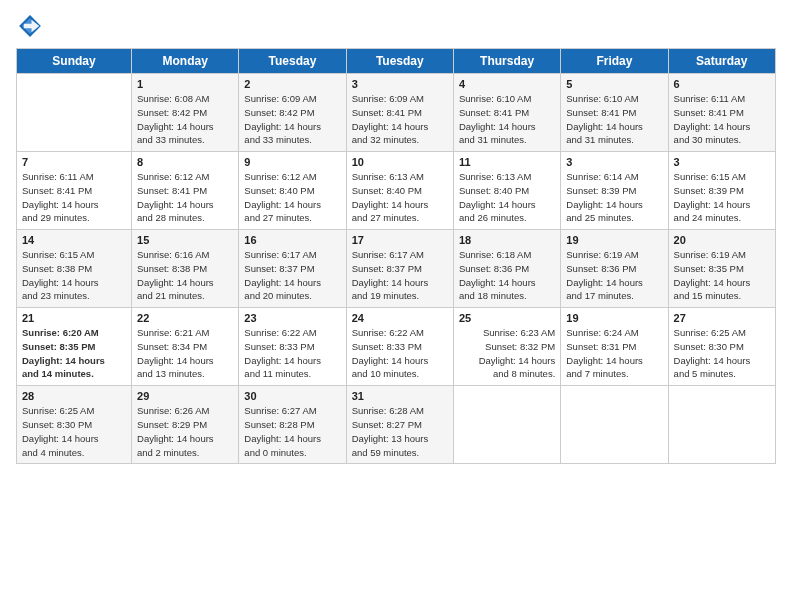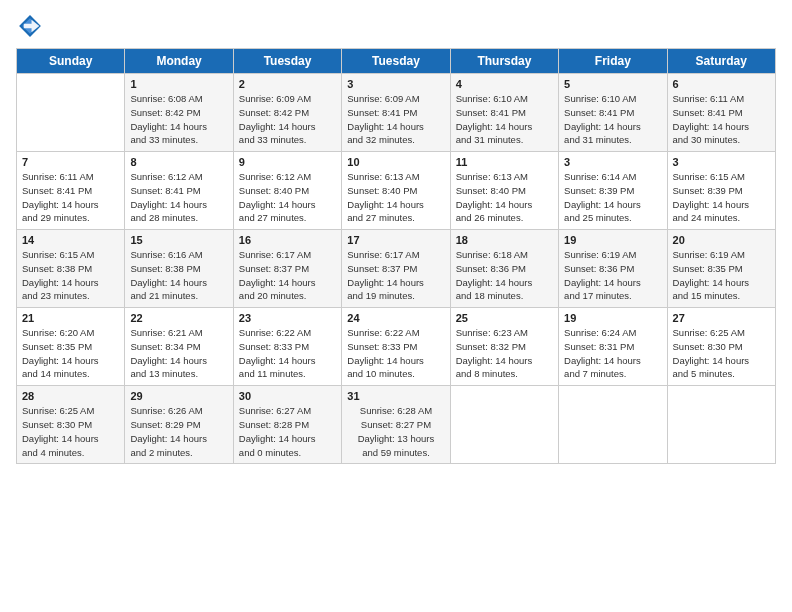--- a/index.html
+++ b/index.html
@@ -274,21 +274,21 @@
             <span class="day-number">20</span>
             <div class="day-info" style="white-space: pre-line;">Sunrise: 6:19 AM
 Sunset: 8:35 PM
 Daylight: 14 hours
 and 15 minutes.</div>
           </td>
         </tr>
         <tr>
           <td>
             <span class="day-number">21</span>
-            <div class="day-info" style="white-space: pre-line;">Sunrise: 6:20 AM
+            <div class="day-info" style="white-space: pre-line; font-weight: bold;">Sunrise: 6:20 AM
 Sunset: 8:35 PM
 Daylight: 14 hours
 and 14 minutes.</div>
           </td>
           <td>
             <span class="day-number">22</span>
             <div class="day-info" style="white-space: pre-line;">Sunrise: 6:21 AM
 Sunset: 8:34 PM
 Daylight: 14 hours
 and 13 minutes.</div>
@@ -302,21 +302,21 @@
           </td>
           <td>
             <span class="day-number">24</span>
             <div class="day-info" style="white-space: pre-line;">Sunrise: 6:22 AM
 Sunset: 8:33 PM
 Daylight: 14 hours
 and 10 minutes.</div>
           </td>
           <td>
             <span class="day-number">25</span>
-            <div class="day-info" style="white-space: pre-line;">Sunrise: 6:23 AM
+            <div class="day-info" style="white-space: pre-line; text-align: right;">Sunrise: 6:23 AM
 Sunset: 8:32 PM
 Daylight: 14 hours
 and 8 minutes.</div>
           </td>
           <td>
             <span class="day-number">19</span>
             <div class="day-info" style="white-space: pre-line;">Sunrise: 6:24 AM
 Sunset: 8:31 PM
 Daylight: 14 hours
 and 7 minutes.</div>
@@ -346,21 +346,21 @@
           </td>
           <td>
             <span class="day-number">30</span>
             <div class="day-info" style="white-space: pre-line;">Sunrise: 6:27 AM
 Sunset: 8:28 PM
 Daylight: 14 hours
 and 0 minutes.</div>
           </td>
           <td>
             <span class="day-number">31</span>
-            <div class="day-info" style="white-space: pre-line; text-align: center;">Sunrise: 6:28 AM
+            <div class="day-info" style="white-space: pre-line;">Sunrise: 6:28 AM
 Sunset: 8:27 PM
 Daylight: 13 hours
 and 59 minutes.</div>
           </td>
           <td class="empty"></td>
           <td class="empty"></td>
           <td class="empty"></td>
         </tr>
       </tbody>
   </table>

